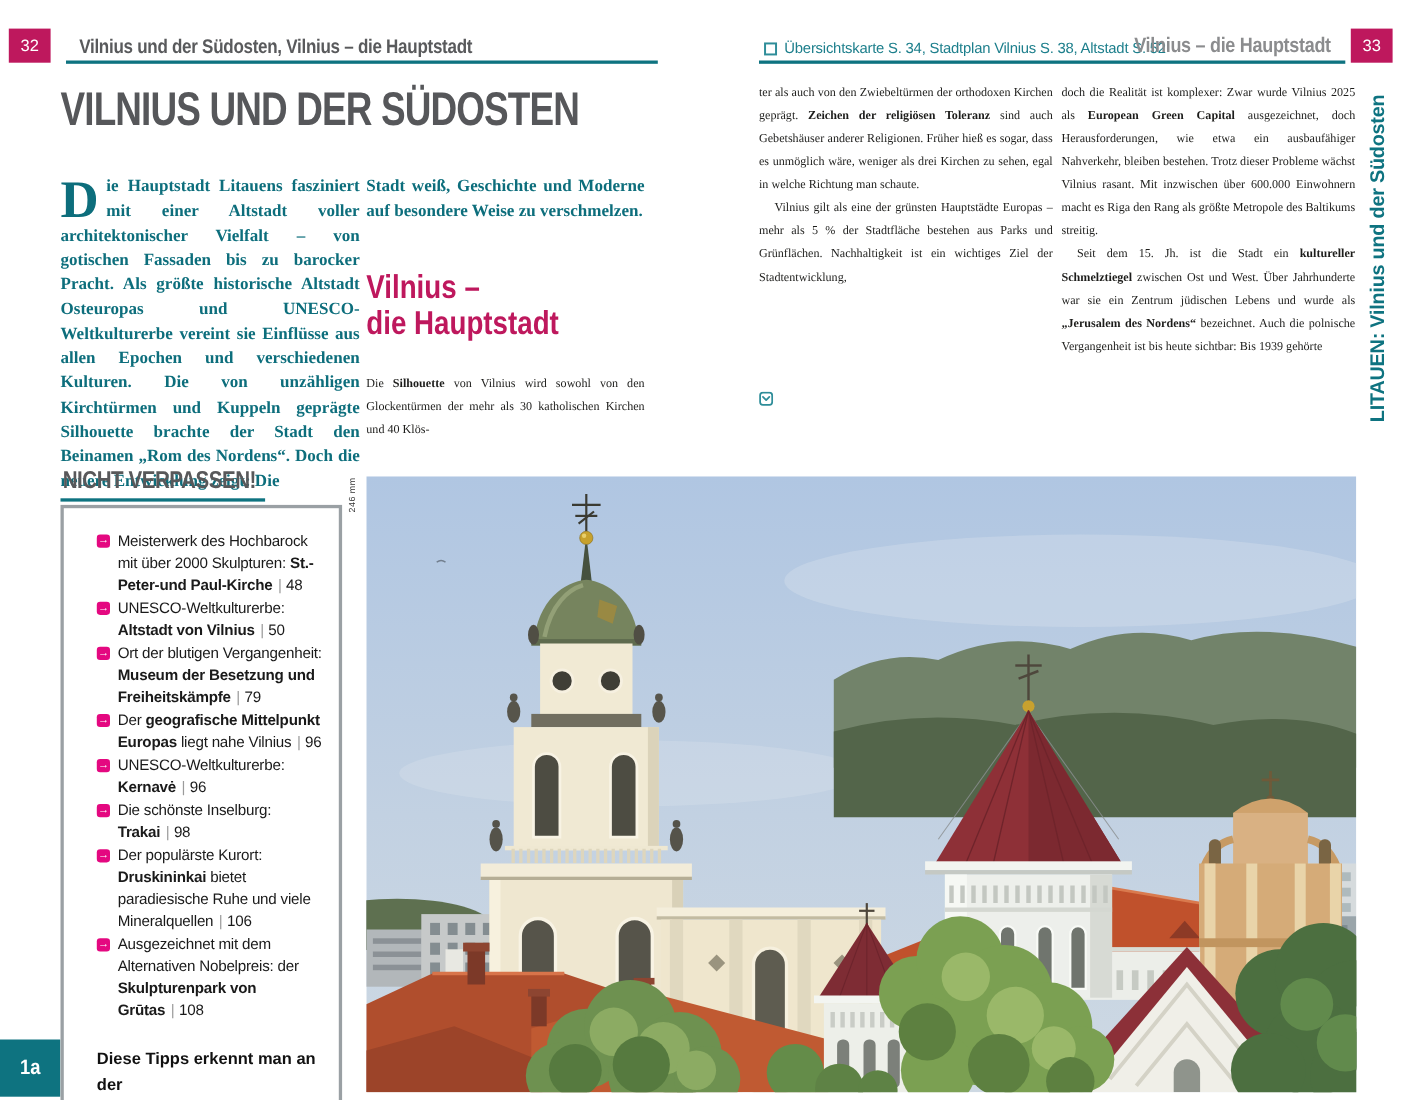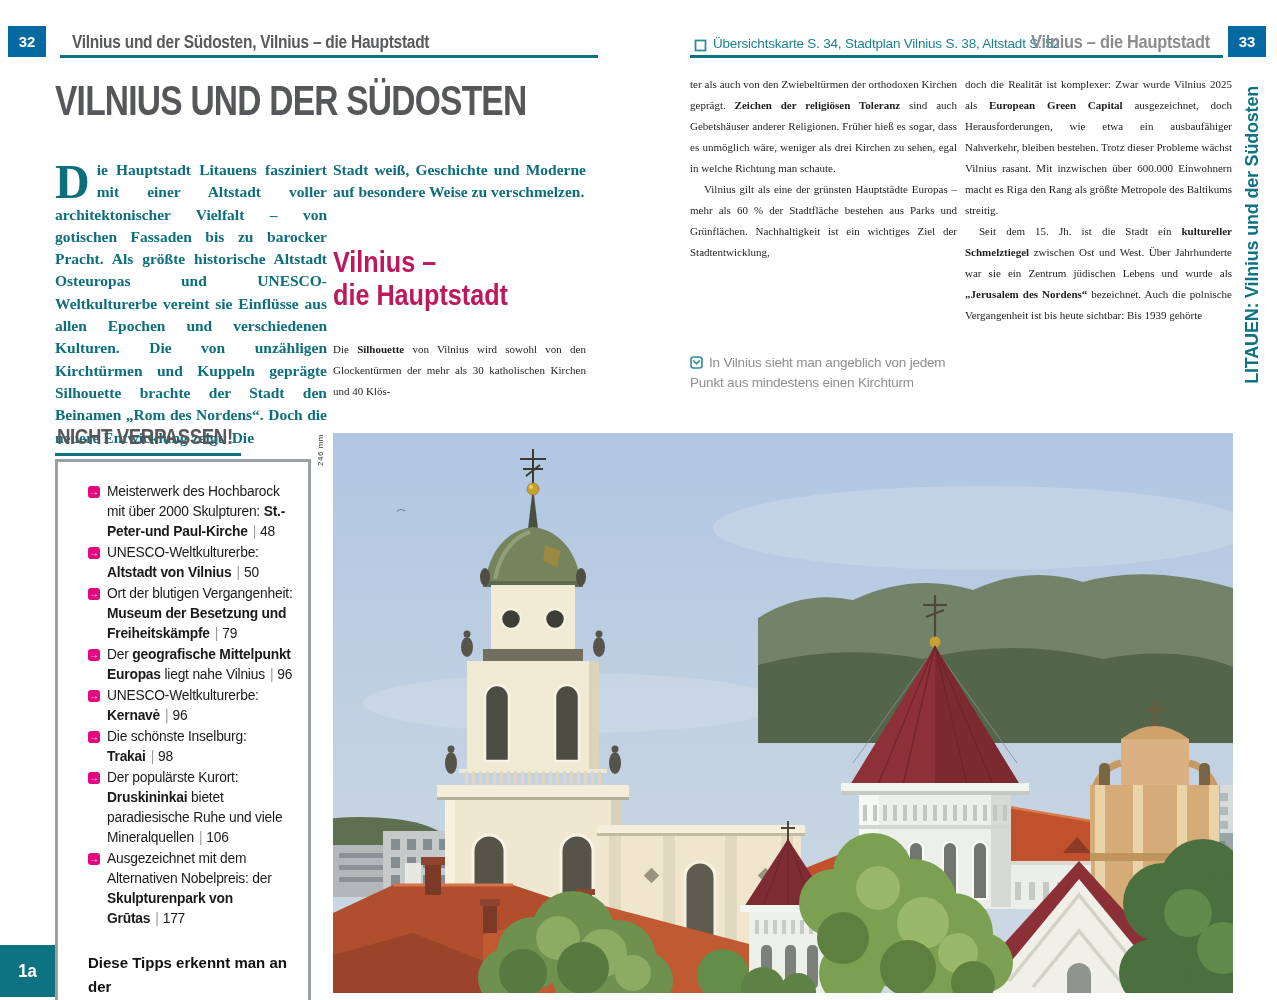--- a/index.html
+++ b/index.html
@@ -2,22 +2,22 @@
 <html><head>
 <meta charset="utf-8">
 <style>
   html,body{margin:0;padding:0;background:#fff;}
   .page{position:relative;width:1277px;height:1000px;background:#fff;overflow:hidden;
         font-family:"Liberation Sans",sans-serif;}
   .abs{position:absolute;}
   .b{font-weight:700;}
 
   
-  .pagebox{position:absolute;top:26px;width:38px;height:31px;background:#0369a1;color:#fff;
-           font-weight:700;font-size:15px;display:flex;align-items:center;justify-content:center;}
+  .pagebox{position:absolute;top:26px;width:38px;height:31px;background:#be185d;color:#fff;
+           font-weight:400;font-size:15px;display:flex;align-items:center;justify-content:center;}
   .rule{position:absolute;top:55px;height:3px;background:#0e7380;}
   .lh-title{position:absolute;left:72px;top:32px;font-size:18px;font-weight:700;color:#595a5c;
             white-space:nowrap;transform:scaleX(.86);transform-origin:0 0;letter-spacing:-.3px;}
   .rh-title{position:absolute;right:67px;top:31px;font-size:19px;font-weight:700;color:#8b8c8e;
             white-space:nowrap;transform:scaleX(.86);transform-origin:100% 0;letter-spacing:-.3px;}
   .refs{position:absolute;left:713px;top:36px;font-size:13.5px;color:#1d7f8c;letter-spacing:-.2px;white-space:nowrap;}
   .ref-icon{position:absolute;left:694px;top:38px;}
 
   
   .main-title{position:absolute;left:55px;top:76px;font-size:43px;font-weight:700;color:#56575a;}
@@ -96,32 +96,32 @@
   <div class="abs sec-head">
     <div class="sec-line">Vilnius –</div>
     <div class="sec-line">die Hauptstadt</div>
   </div>
 
   <div class="abs col2b body">
       <p><span>Die </span><span class="b">Silhouette</span><span> von Vilnius wird sowohl von den Glockentürmen der mehr als 30 katholischen Kirchen und 40 Klös-</span></p>
     </div>
   <div class="abs col3 body">
     <p><span>ter als auch von den Zwiebeltürmen der orthodoxen Kirchen geprägt. </span><span class="b">Zeichen der religiösen Toleranz</span><span> sind auch Gebetshäuser anderer Religionen. Früher hieß es sogar, dass es unmöglich wäre, weniger als drei Kirchen zu sehen, egal in welche Richtung man schaute.</span></p>
-    <p class="indent"><span>Vilnius gilt als eine der grünsten Hauptstädte Europas – mehr als 60 % der Stadtfläche bestehen aus Parks und Grünflächen. Nachhaltigkeit ist ein wichtiges Ziel der Stadtentwicklung,</span></p>
+    <p class="indent"><span>Vilnius gilt als eine der grünsten Hauptstädte Europas – mehr als 5 % der Stadtfläche bestehen aus Parks und Grünflächen. Nachhaltigkeit ist ein wichtiges Ziel der Stadtentwicklung,</span></p>
   </div>
   <div class="abs col4 body">
     <p><span>doch die Realität ist komplexer: Zwar wurde Vilnius 2025 als </span><span class="b">European Green Capital</span><span> ausgezeichnet, doch Herausforderungen, wie etwa ein ausbaufähiger Nahverkehr, bleiben bestehen. Trotz dieser Probleme wächst Vilnius rasant. Mit inzwischen über 600.000 Einwohnern macht es Riga den Rang als größte Metropole des Baltikums streitig.</span></p>
     <p class="indent"><span>Seit dem 15. Jh. ist die Stadt ein </span><span class="b">kultureller Schmelztiegel</span><span> zwischen Ost und West. Über Jahrhunderte war sie ein Zentrum jüdischen Lebens und wurde als </span><span class="b">„Jerusalem des Nordens“</span><span> bezeichnet. Auch die polnische Vergangenheit ist bis heute sichtbar: Bis 1939 gehörte</span></p>
   </div>
 
   <div class="caption">
     <svg class="cap-icon" width="13" height="13">
         <rect x="1" y="1" width="11" height="11" rx="2.5" fill="none" stroke="#2e8d99" stroke-width="1.6"></rect>
         <polyline points="3.6,4.8 6.5,7.8 9.4,4.8" fill="none" stroke="#2e8d99" stroke-width="1.6" stroke-linecap="round" stroke-linejoin="round"></polyline>
-      </svg><span>In Vilnius sieht man angeblich von jedem Punkt aus mindestens einen Kirchturm</span>
+      </svg>
   </div>
 
   <div class="side-tab">LITAUEN: Vilnius und der Südosten</div>
   <div class="corner">
       <span style="display:inline-block;transform:scaleX(.88)">1a</span>
     </div>
   <div class="ruler">246 mm</div>
 
   <div class="dm-title"><span>NICHT VERPASSEN!</span></div>
   <div class="dm-rule"></div>
@@ -150,21 +150,21 @@
         <li class="dm-item">
       <span class="dm-arrow">→</span>
       <span class="dm-text"><span>Die schönste Inselburg: </span><span class="b">Trakai</span><span class="pgsep">|</span><span class="pgnum">98</span></span>
     </li>
         <li class="dm-item">
       <span class="dm-arrow">→</span>
       <span class="dm-text"><span>Der populärste Kurort: </span><span class="b">Druskininkai</span><span> bietet paradiesische Ruhe und viele Mineralquellen</span><span class="pgsep">|</span><span class="pgnum">106</span></span>
     </li>
         <li class="dm-item">
       <span class="dm-arrow">→</span>
-      <span class="dm-text"><span>Ausgezeichnet mit dem Alternativen Nobelpreis: der </span><span class="b">Skulpturenpark von Grūtas</span><span class="pgsep">|</span><span class="pgnum">177</span></span>
+      <span class="dm-text"><span>Ausgezeichnet mit dem Alternativen Nobelpreis: der </span><span class="b">Skulpturenpark von Grūtas</span><span class="pgsep">|</span><span class="pgnum">108</span></span>
     </li>
       </ul>
     <div class="dm-note">
       <span>Diese Tipps erkennt man an der</span><br>
       
     </div>
   </div>
 
   <div class="photo">
     <svg viewBox="0 0 900 560" preserveAspectRatio="none">

